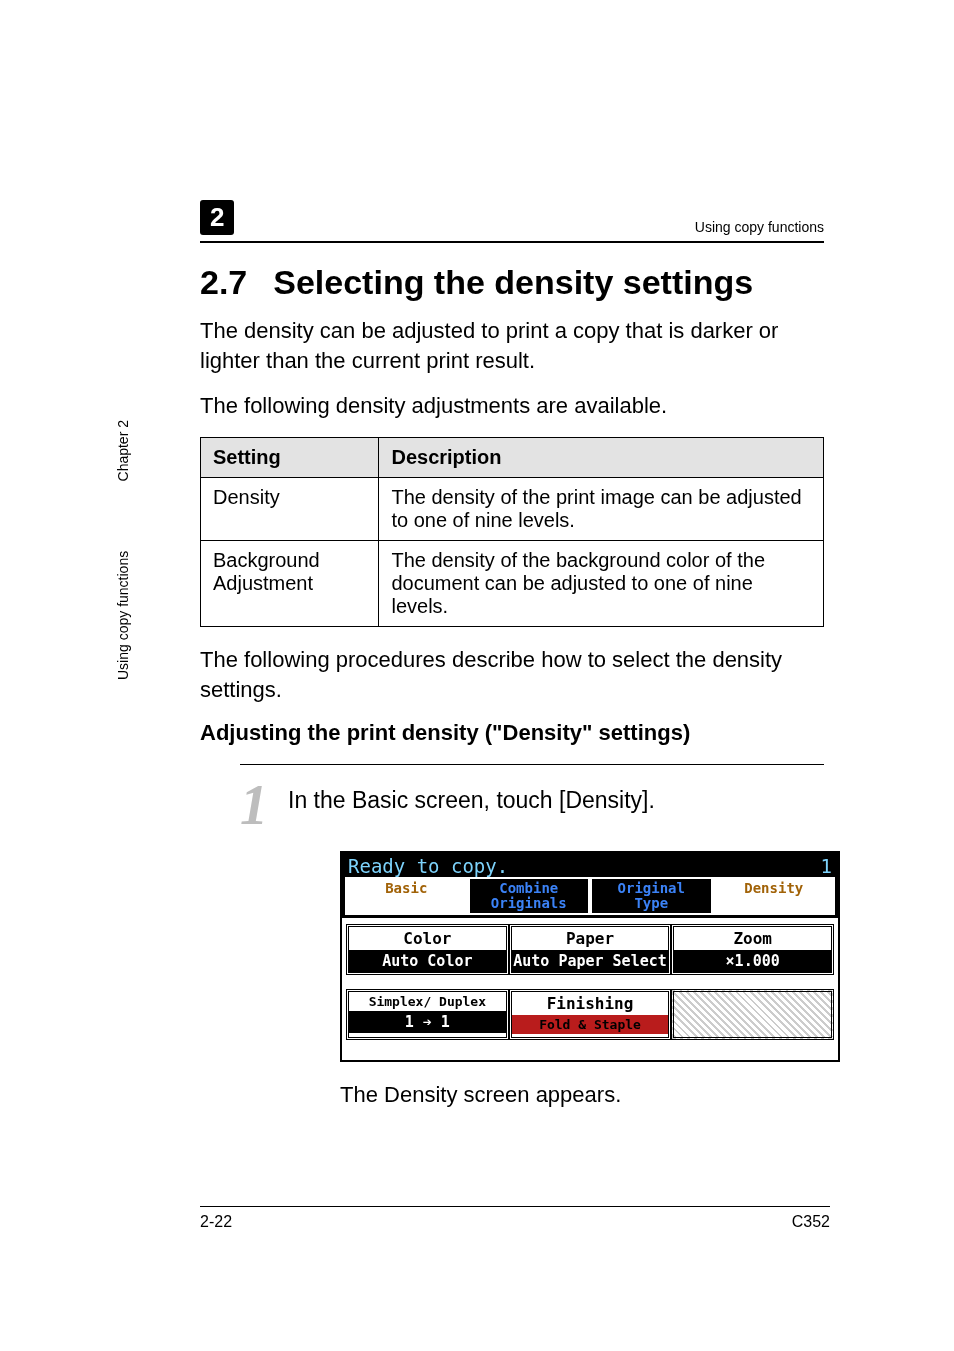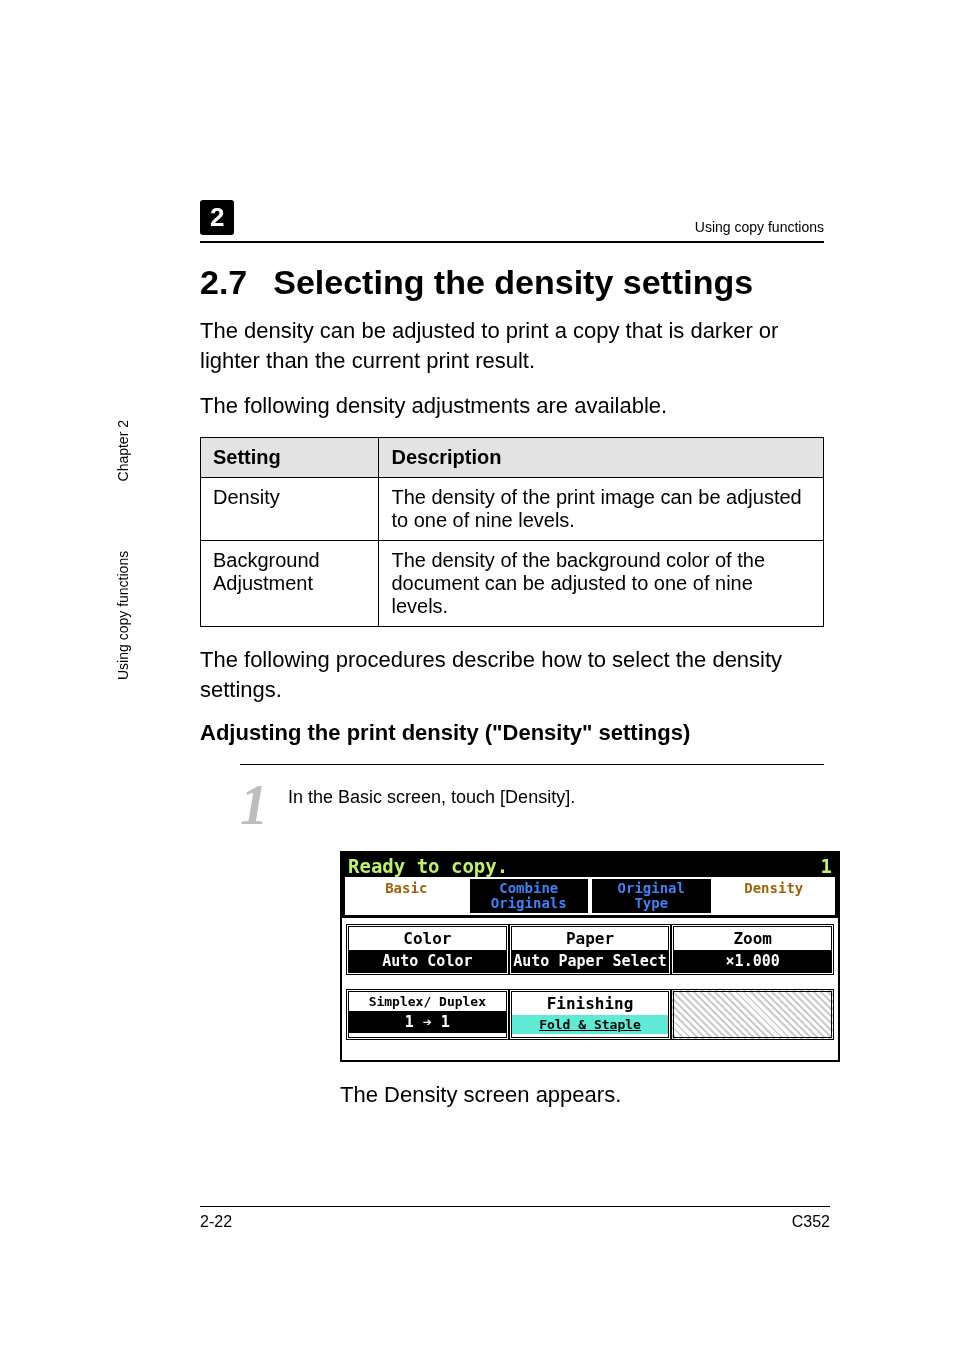--- a/index.html
+++ b/index.html
@@ -14,41 +14,41 @@
     .hr { height: 2px; background: #000; margin-bottom: 20px; }
     .h1-row { display: flex; gap: 26px; font-size: 34px; font-weight: bold; margin-bottom: 14px; }
     .body-text { font-size: 22px; line-height: 1.35; margin-bottom: 16px; }
     table.settings { width: 100%; border-collapse: collapse; margin: 14px 0 18px; font-size: 20px; padding-left: 48px; }
     table.settings th { background: #e3e3e3; text-align: left; padding: 8px 12px; border: 1px solid #000; font-weight: bold; }
     table.settings td { padding: 8px 12px; border: 1px solid #000; vertical-align: top; }
     .h2 { font-size: 22px; font-weight: bold; margin: 14px 0 18px; }
     .step-rule { height: 1px; background: #000; margin: 0 0 12px 40px; }
     .step-row { display: flex; gap: 20px; align-items: flex-start; margin-left: 40px; }
     .big1 { font-size: 56px; font-weight: bold; font-style: italic; color: #bdbdbd; line-height: 1; font-family: Georgia, 'Times New Roman', serif; }
-    .step-text { font-size: 18px; margin-top: 10px; }
+    .step-text { font-size: 23px; margin-top: 10px; }
 
     
     .lcd-wrap { margin: 18px 0 20px 140px; width: 500px; }
     .lcd { width: 500px; background: #000; border: 2px solid #000; font-family: "Lucida Console", Monaco, monospace; font-size: 17px; }
-    .lcd .statusbar { display: flex; align-items: center; justify-content: space-between; color: #bef264; padding: 2px 6px 0; font-weight: bold; }
+    .lcd .statusbar { display: flex; align-items: center; justify-content: space-between; color: #7dd3fc; padding: 2px 6px 0; font-weight: normal; }
     .lcd .status { font-size: 19px; }
     .lcd .count { font-size: 19px; }
     .lcd .tabs { display: flex; gap: 0; padding: 0 3px 3px; }
     .tab {
       flex: 1; text-align: center; padding: 2px 0; border: 2px solid #fff; background: #000; color: #3b82f6;
       font-size: 14px; line-height: 1.05; font-weight: bold;
     }
     .tab.active { background: #fff; color: #a16207; }
     .tab .two { display: block; }
     .lcd .body { background: #fff; padding: 6px 4px; }
     .row { display: flex; margin-bottom: 14px; }
     .cell { flex: 1; border: 3px double #000; text-align: center; }
     .cell .label { background: #fff; color: #000; font-weight: bold; padding: 2px 0; font-size: 16px; }
     .cell .value { background: #000; color: #fff; font-weight: bold; padding: 2px 0; font-size: 15px; }
-    .cell .value.inv { background: #5eead4; color: #000; text-decoration: underline; }
+    .cell .value.inv { background: #b91c1c; color: #000; }
     .cell.hatched { background-image: repeating-linear-gradient(45deg,#ccc 0,#ccc 2px,#fff 2px,#fff 5px); }
     .cell.hatched .label, .cell.hatched .value { background: transparent; color: transparent; }
 
     .density-note { font-size: 22px; margin-left: 140px; margin-top: 12px; }
 
     .footer { position: absolute; bottom: 120px; left: 200px; right: 124px; display: flex; justify-content: space-between; font-size: 16px; border-top: 1px solid #000; padding-top: 6px; }
 
     .vtab-wrap { position: absolute; left: 115px; top: 420px; height: 260px; width: 30px; }
     .vtab-wrap .rot {
       position: absolute; left: 0; top: 260px; transform-origin: left top; transform: rotate(-90deg);

